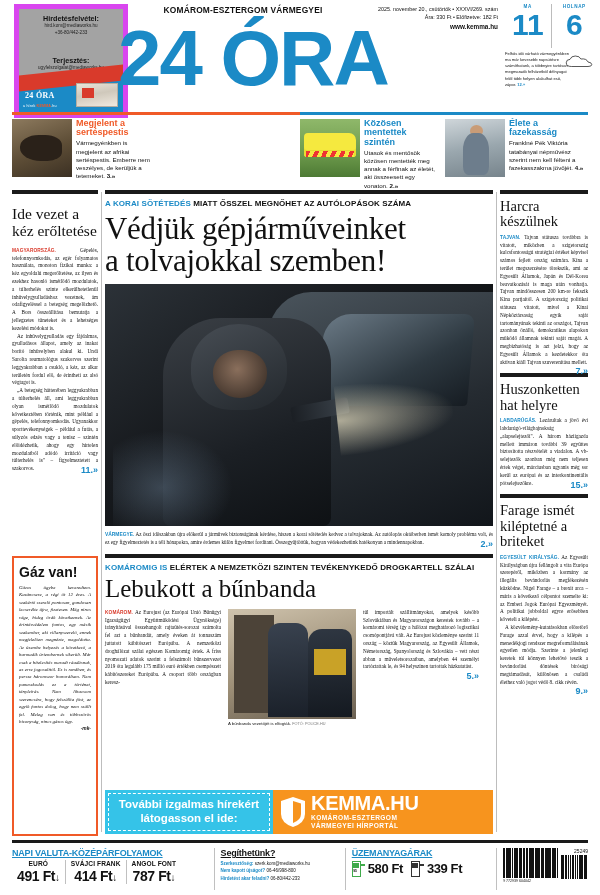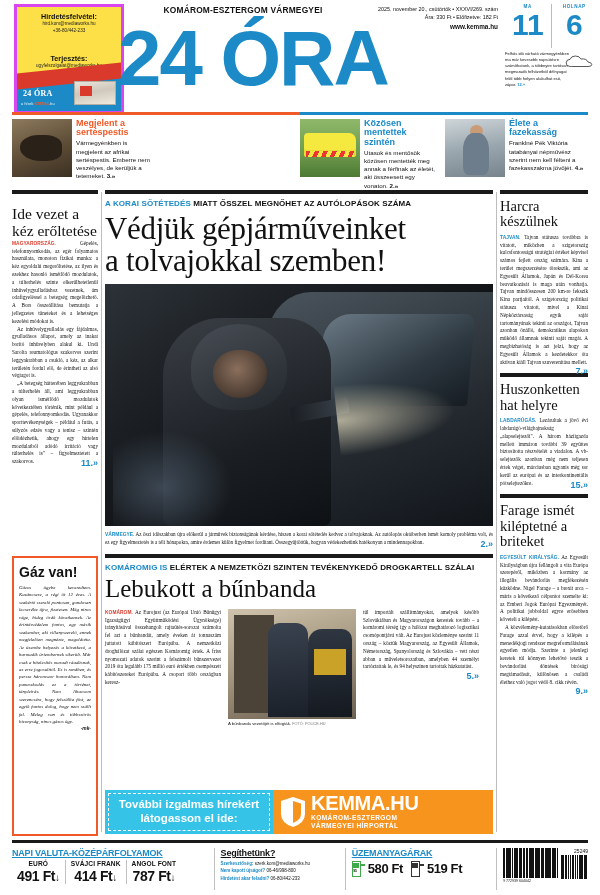--- a/index.html
+++ b/index.html
@@ -7,21 +7,21 @@
     width:600px;height:895px;position:relative;overflow:hidden;
     font-family:"Liberation Sans", sans-serif;
     color:#111;
   }
   .page{position:absolute;inset:0;}
 
   
   .masthead{position:absolute;left:0;top:0;width:600px;height:112px;}
   .ad-box{
     position:absolute;left:14px;top:4px;width:104px;height:104px;
-    border:3px solid #d946ef;background:#fde047;overflow:hidden;
+    border:5px solid #d946ef;background:#a3a3a3;overflow:hidden;
   }
   .ad-line1{font-size:7.2px;font-weight:bold;text-align:center;margin-top:5px;color:#111;}
   .ad-sub{font-size:4.6px;text-align:center;color:#222;line-height:1.45;}
   .ad-line2{font-size:7.2px;font-weight:bold;text-align:center;margin-top:20px;color:#111;}
   .ad-swoosh{
     position:absolute;left:0;bottom:0;width:104px;height:34px;
     background:#1b8ac6;
   }
   .ad-swoosh:before{
     content:"";position:absolute;left:0;top:-9px;width:104px;height:16px;
@@ -122,21 +122,21 @@
   }
 
   
   .vrule{position:absolute;width:1px;background:#bdbdbd;}
 
   
   .leftcol{position:absolute;left:12px;top:190px;width:86px;}
   .toprule{width:100%;height:3.5px;background:#1a1a1a;margin-bottom:5px;}
   .op-title{
     font-family:"Liberation Serif",serif;font-size:15.5px;line-height:1.08;
-    color:#111;margin-bottom:0;font-weight:normal;
+    color:#111;margin-bottom:7px;font-weight:normal;
   }
   .bodytxt{
     font-family:"Liberation Serif",serif;font-size:5.2px;line-height:1.5;
     text-align:justify;color:#111;
   }
   .bodytxt p{margin:0;text-indent:5px;}
   .bodytxt p:first-child{text-indent:0;}
   .dateline{font-family:"Liberation Sans",sans-serif;font-weight:bold;font-size:4.8px;color:#d93a2b;letter-spacing:.1px;}
   .jump{
     color:#1b8ac6;font-weight:bold;font-size:9px;float:right;
@@ -537,21 +537,21 @@
           </div>
           <div class="fuel-v">580 Ft</div>
         </div>
         <div class="fuel">
           <div class="pump d">
             <div class="bdy"></div>
               <div class="scr"></div>
               <div class="noz"></div>
             <div class="lb" style="color:#fff">D</div>
           </div>
-          <div class="fuel-v">519 Ft</div>
+          <div class="fuel-v">339 Ft</div>
         </div>
       </div>
     </div>
 
     <div class="barcode" style="border-right:none;">
       <div>
         <div class="bc">
           <i style="width:1.6px"></i>
             <i style="width:.8px"></i>
             <i style="width:2.4px"></i>

